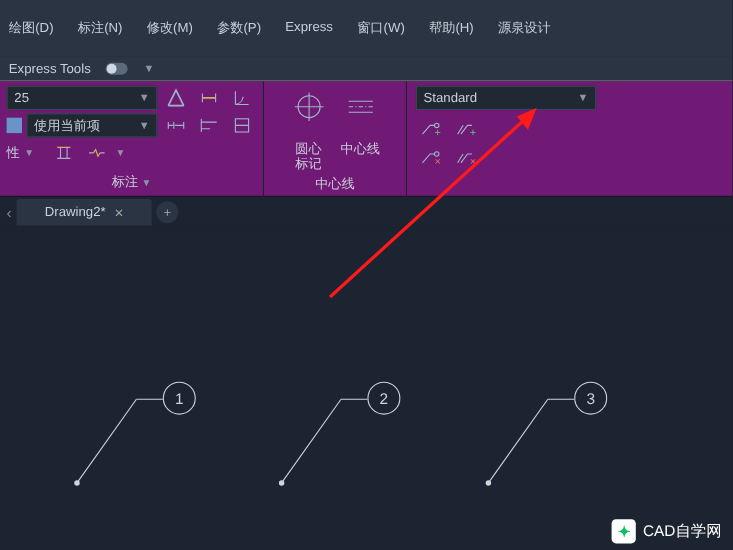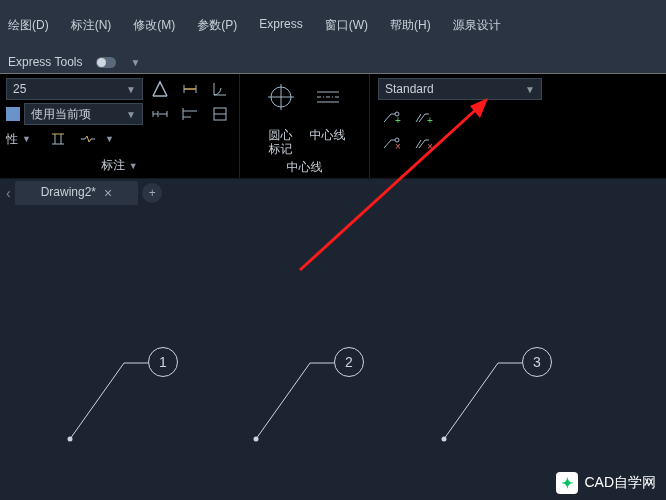--- a/index.html
+++ b/index.html
@@ -23,21 +23,21 @@
   .subbar {
     display: flex;
     align-items: center;
     gap: 14px;
     padding: 4px 8px;
     background: #2a3442;
     border-bottom: 1px solid #737373;
   }
   .ribbon {
     display: flex;
-    background: #000000;
+    background: #701a75;
     height: 105px;
     border-bottom: 1px solid #111820;
   }
   .dimpanel {
     width: 240px;
     padding: 4px 6px;
     border-right: 1px solid #1a222c;
     display: flex;
     flex-direction: column;
   }
@@ -58,20 +58,21 @@
     display: flex; align-items: center; justify-content: center;
     color: #9fb6c7;
     cursor: pointer;
   }
   .panel-lbl {
     margin-top: auto;
     text-align: center;
     font-size: 12px;
     padding-top: 2px;
     color: #c8d0d8;
+    font-family: Liberation Serif, serif;
   }
   .rpanel {
     border-right: 1px solid #1a222c;
     display: flex;
     flex-direction: column;
     align-items: center;
     padding: 6px 10px 2px;
   }
   .rpanel .icons { display: flex; gap: 12px; }
   .rpanel .big {

